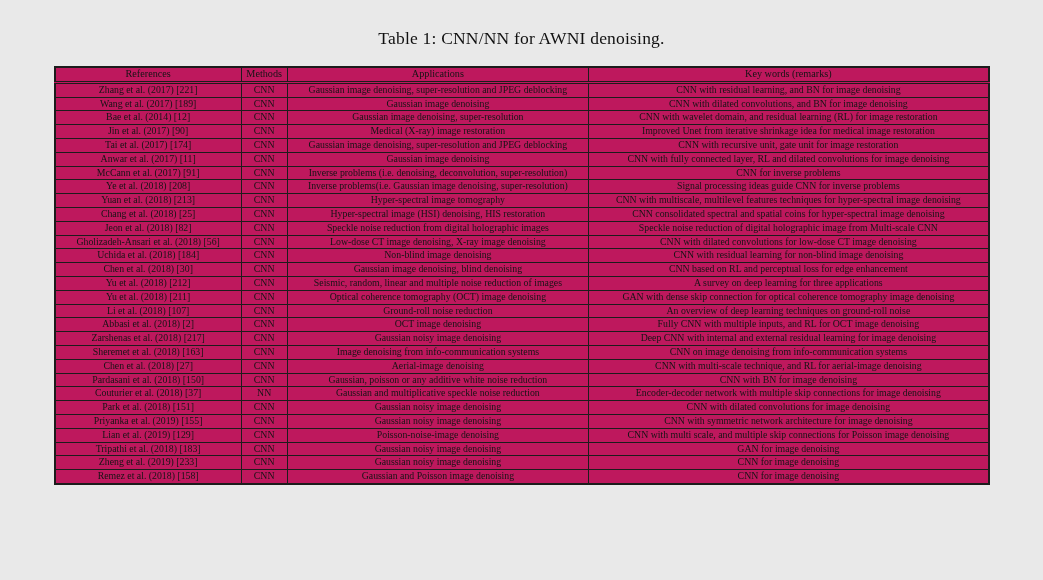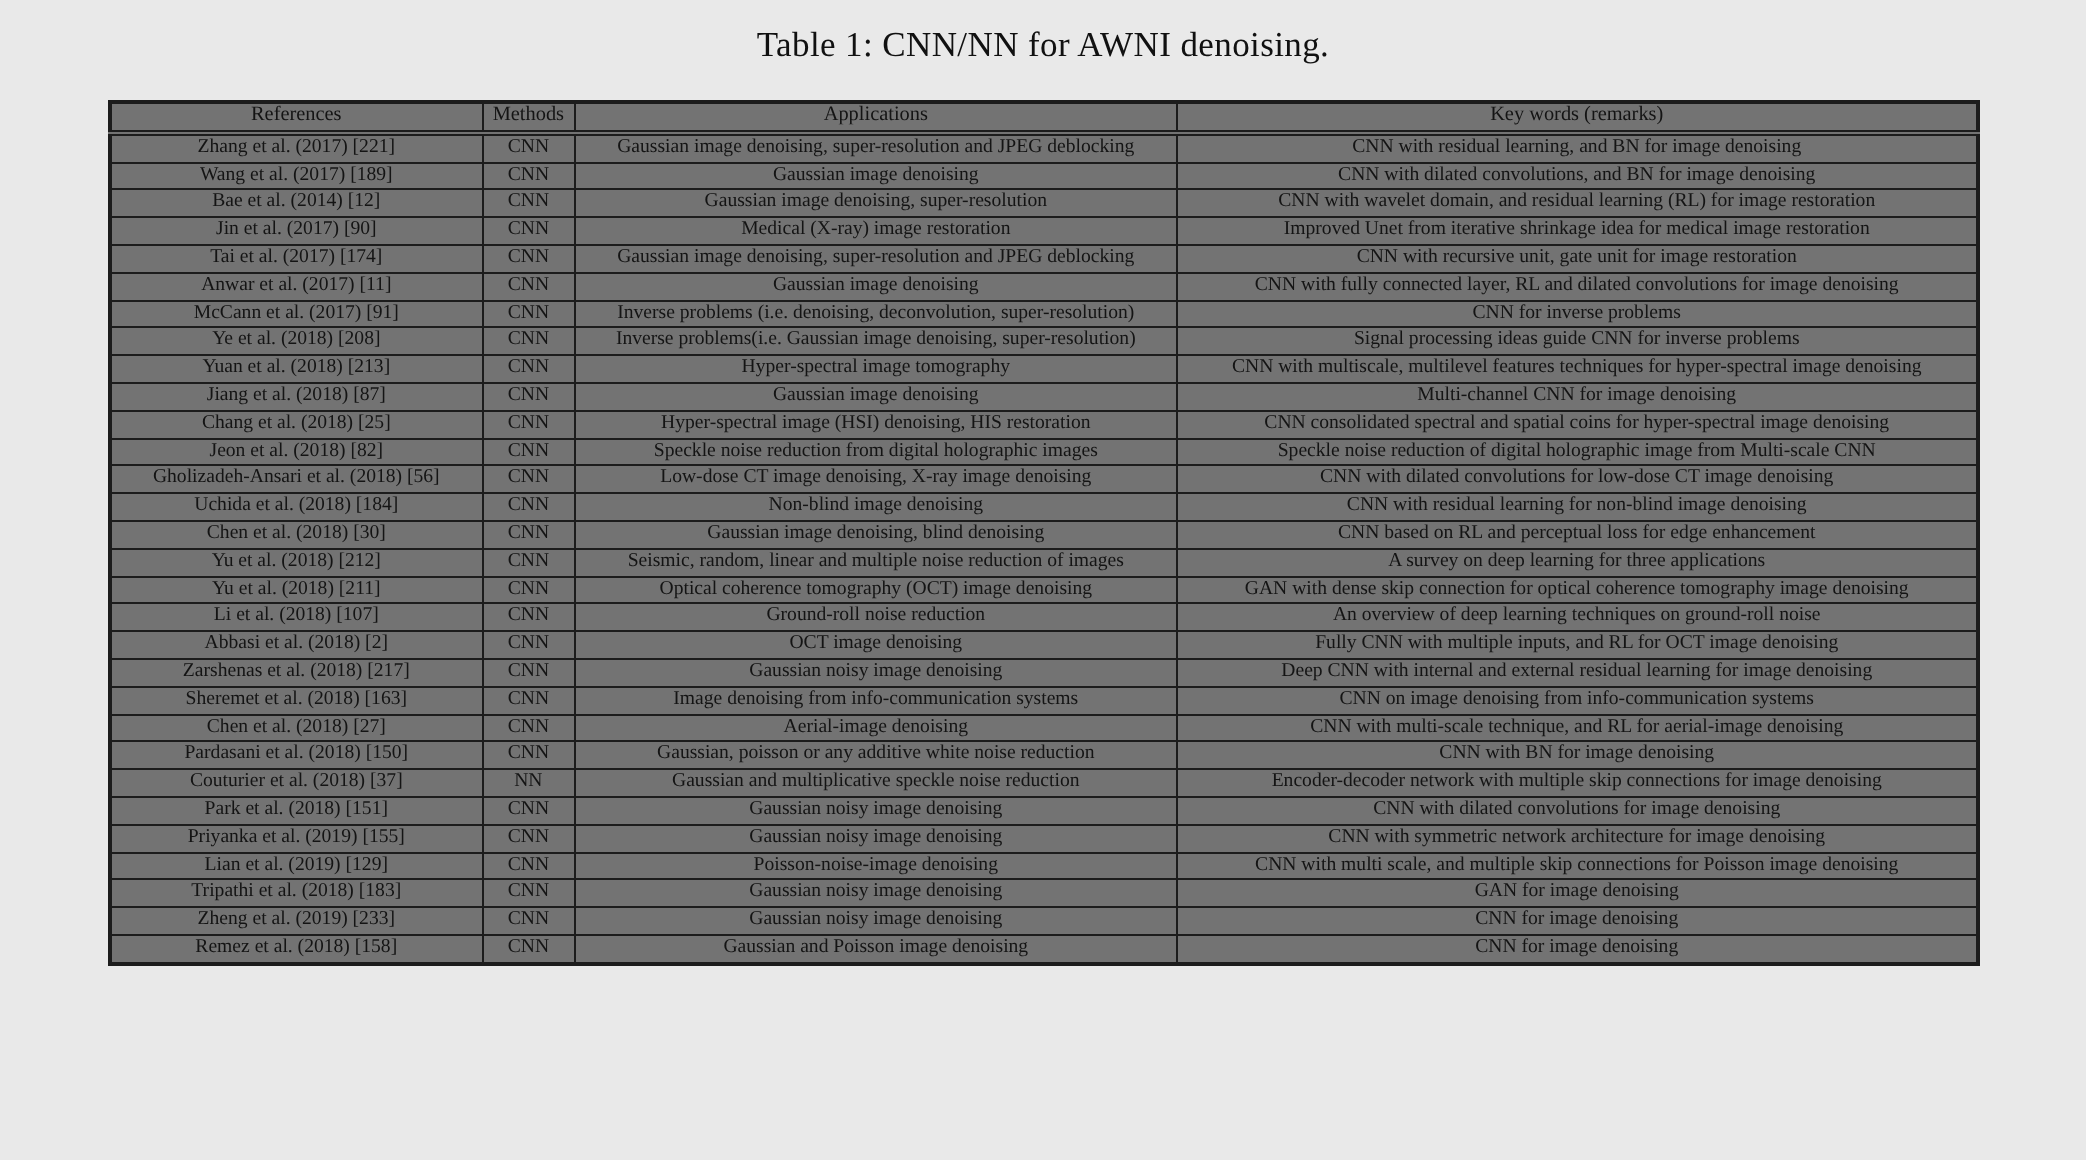--- a/index.html
+++ b/index.html
@@ -12,33 +12,33 @@
     color: #141414;
     overflow: hidden;
   }
   .page {
     width: 1043px;
     height: 580px;
     position: relative;
   }
   .table-title {
     margin: 0;
-    padding-top: 12px;
+    padding-top: 28px;
     text-align: center;
     font-size: 17.5px;
     font-weight: normal;
     color: #111;
     letter-spacing: 0.2px;
   }
   table.ref-table {
     border-collapse: collapse;
     table-layout: fixed;
     width: 936px;
     margin: 17px auto 0 auto;
-    background: #737373;
+    background: #be185d;
     border: 2px solid #1c1c1c;
   }
   col.c-ref  { width: 20.0%; }
   col.c-meth { width: 4.9%;  }
   col.c-app  { width: 32.3%; }
   col.c-key  { width: 42.8%; }
   .ref-table th, .ref-table td {
     border: 1px solid #1c1c1c;
     font-size: 9.8px;
     line-height: 12.8px;
@@ -125,26 +125,20 @@
           <td>Inverse problems(i.e. Gaussian image denoising, super-resolution)</td>
           <td>Signal processing ideas guide CNN for inverse problems</td>
         </tr>
         <tr>
           <td>Yuan et al. (2018) [213]</td>
           <td>CNN</td>
           <td>Hyper-spectral image tomography</td>
           <td>CNN with multiscale, multilevel features techniques for hyper-spectral image denoising</td>
         </tr>
         <tr>
-          <td>Jiang et al. (2018) [87]</td>
-          <td>CNN</td>
-          <td>Gaussian image denoising</td>
-          <td>Multi-channel CNN for image denoising</td>
-        </tr>
-        <tr>
           <td>Chang et al. (2018) [25]</td>
           <td>CNN</td>
           <td>Hyper-spectral image (HSI) denoising, HIS restoration</td>
           <td>CNN consolidated spectral and spatial coins for hyper-spectral image denoising</td>
         </tr>
         <tr>
           <td>Jeon et al. (2018) [82]</td>
           <td>CNN</td>
           <td>Speckle noise reduction from digital holographic images</td>
           <td>Speckle noise reduction of digital holographic image from Multi-scale CNN</td>

